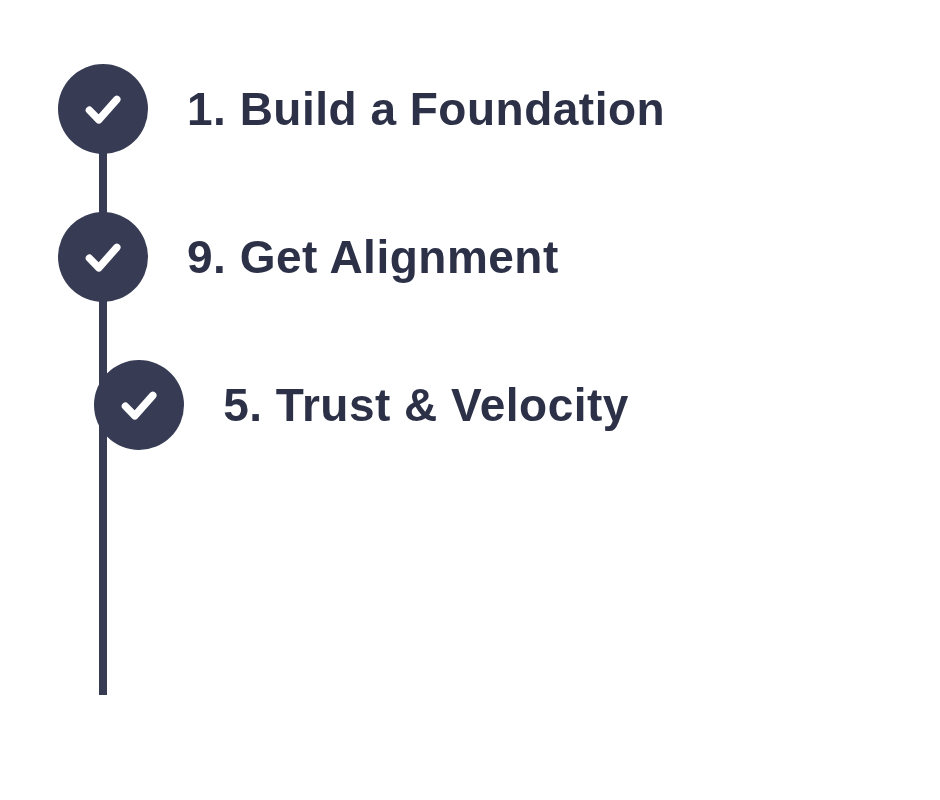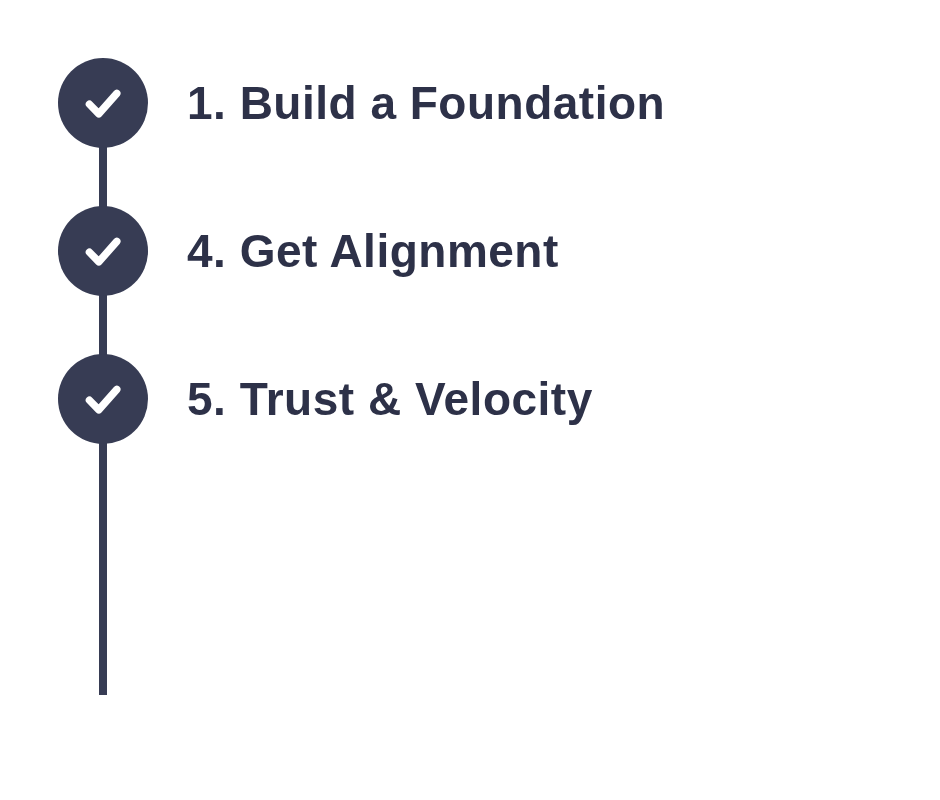--- a/index.html
+++ b/index.html
@@ -26,31 +26,31 @@
     position: absolute;
     left: 99px;          
     top: 103px;          
     width: 8px;
     height: 592px;       
     background: var(--accent);
     z-index: 0;
   }
   .steps {
     position: absolute;
-    top: 58px;           
+    top: 64px;           
     left: 58px;          
     z-index: 1;
   }
   .step {
     display: flex;
     align-items: center;
     height: 90px;
     margin-bottom: 58px; 
   }
-  .step:last-child { margin-bottom: 0; }
+  .step:last-child { margin-bottom: 0; justify-content: center; }
   .badge {
     position: relative;
     width: 90px;
     height: 90px;
     border-radius: 50%;
     background: var(--accent);
     flex: 0 0 auto;
     display: flex;
     align-items: center;
     justify-content: center;
@@ -86,21 +86,21 @@
       </div>
       <div class="label">1. Build a Foundation</div>
     </div>
 
     <div class="step">
       <div class="badge">
         <svg viewBox="0 0 24 24" fill="none">
           <path d="M5.5 12.6 L10 17.2 L18.6 7.4" stroke="var(--check)" stroke-width="3.6" stroke-linecap="round" stroke-linejoin="round"></path>
         </svg>
       </div>
-      <div class="label">4. Get Alignment</div>
+      <div class="label">9. Get Alignment</div>
     </div>
 
 
 
     <div class="step">
       <div class="badge">
         <svg viewBox="0 0 24 24" fill="none">
           <path d="M5.5 12.6 L10 17.2 L18.6 7.4" stroke="var(--check)" stroke-width="3.6" stroke-linecap="round" stroke-linejoin="round"></path>
         </svg>
       </div>

